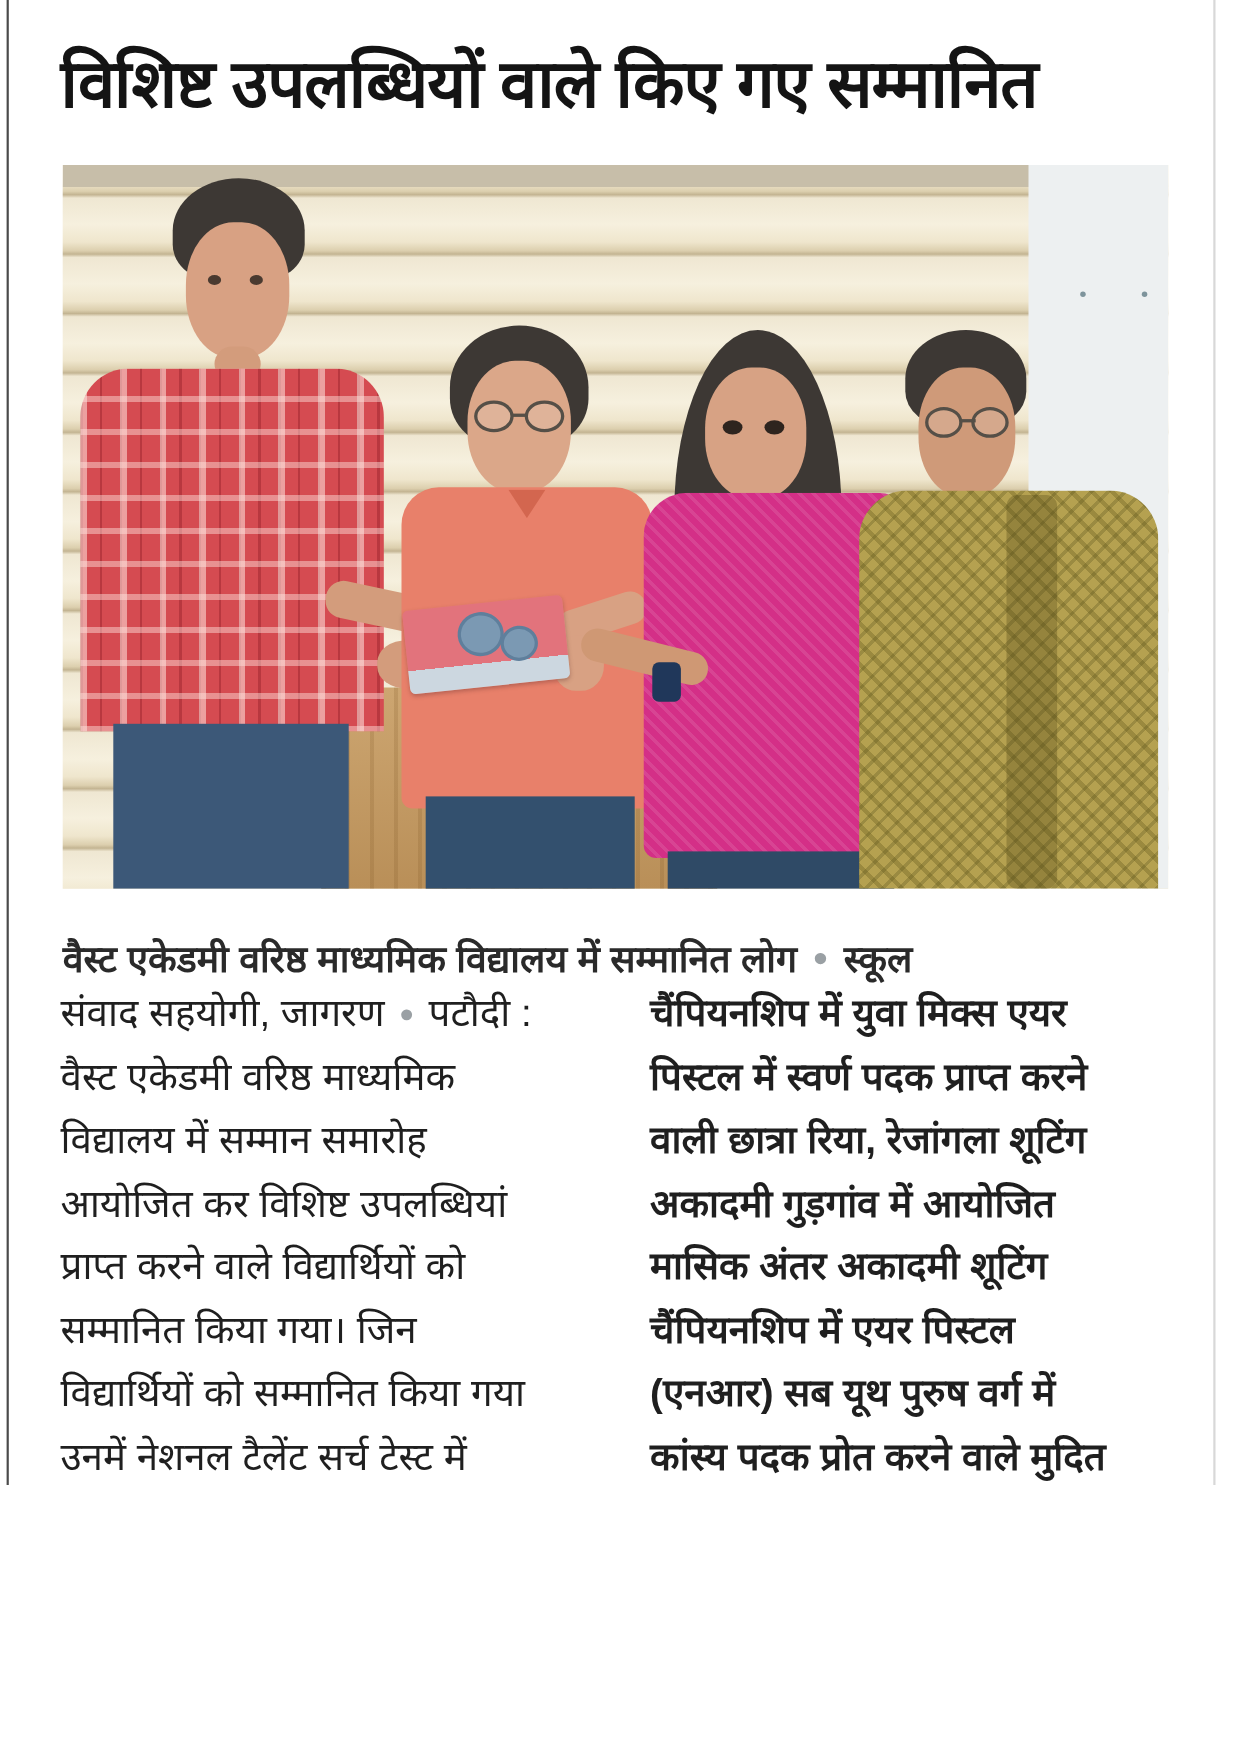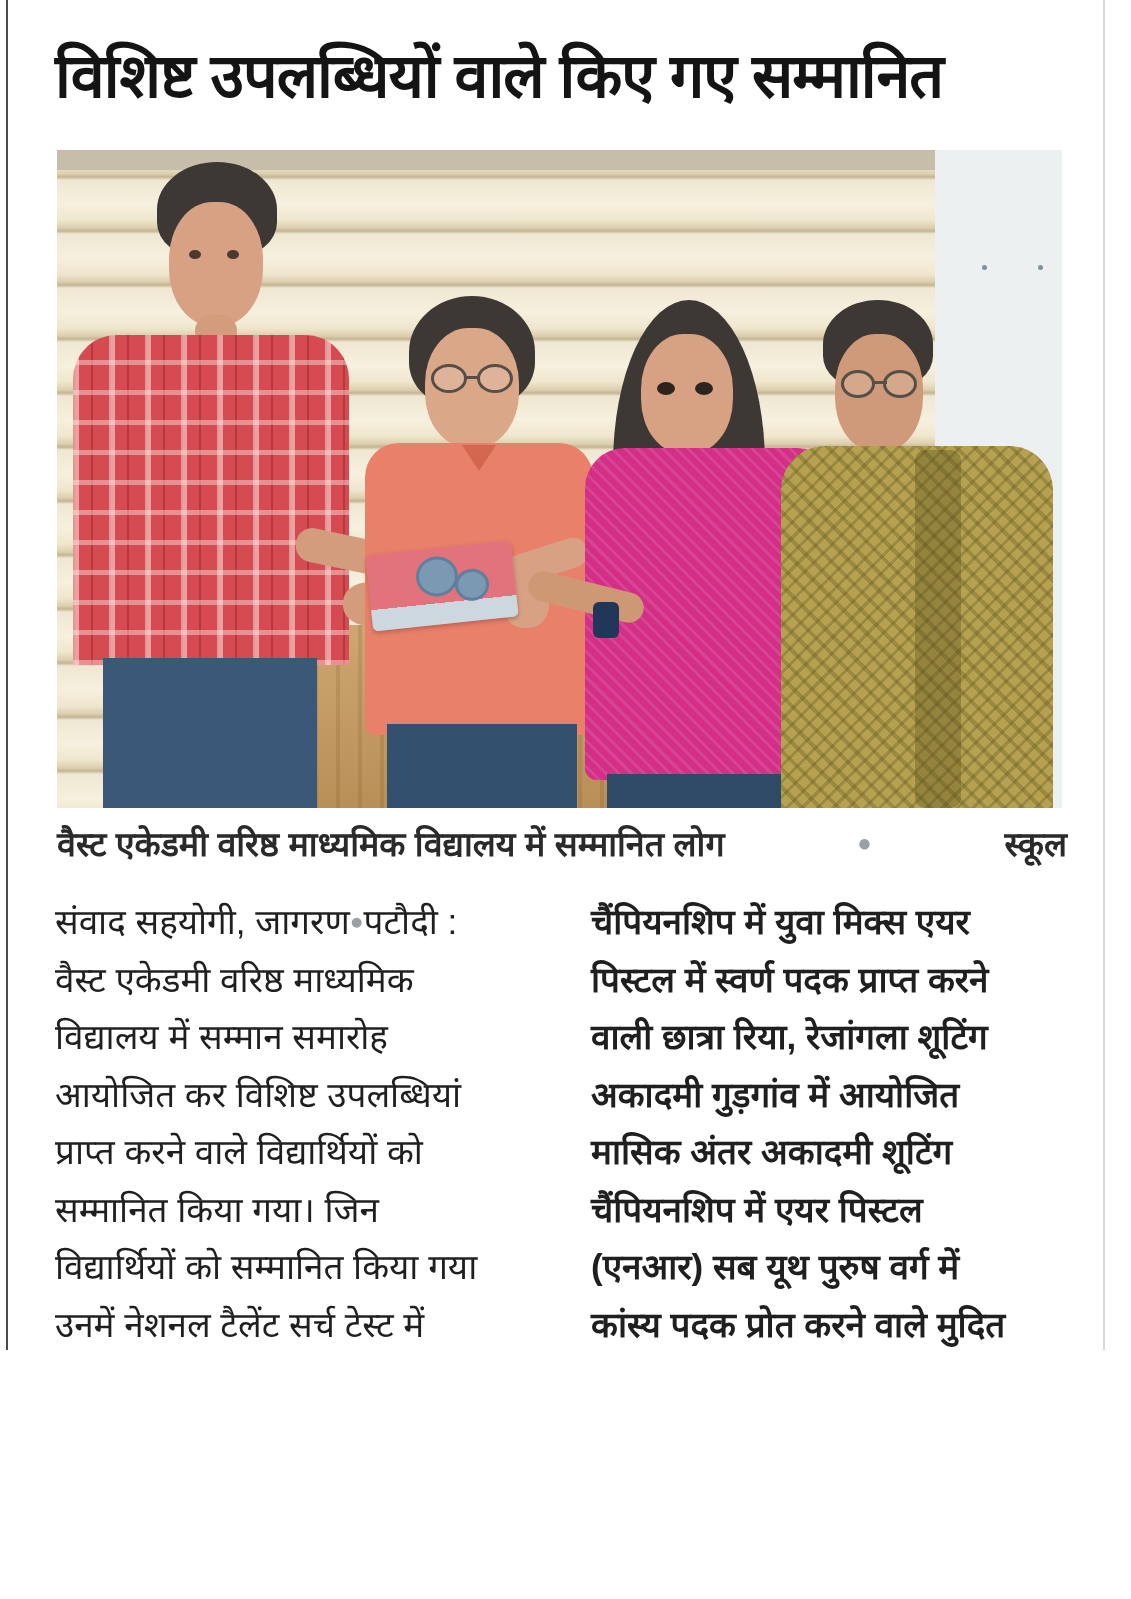--- a/index.html
+++ b/index.html
@@ -87,34 +87,34 @@
     border-radius:44px 44px 0 0;
     background-color:#b5a150;
     background-image:
       repeating-linear-gradient(45deg, rgba(92,82,22,0.30) 0 4px, transparent 4px 13px),
       repeating-linear-gradient(-45deg, rgba(60,58,12,0.22) 0 3px, transparent 3px 11px);
   }
   .w4-dupatta { position:absolute; left:858px; top:300px; width:46px; height:358px;
     background:rgba(82,72,22,0.32); border-radius:10px; }
   
   .caption {
-    position:absolute; left:57px; top:820px; width:1010px;
+    position:absolute; left:57px; top:848px; width:1010px;
     font-size:34px; font-weight:bold; color:#2a2a2a;
-    display:flex; align-items:center; gap:14px; white-space:nowrap;justify-content:space-between;
+    display:flex; align-items:center; gap:14px; white-space:nowrap;
   }
   .cap-bullet { color:#9aa0a4; font-size:24px; }
   
   .columns {
     position:absolute; left:55px; top:893px; width:1038px;
     display:flex; gap:34px;
     font-size:35px; color:#1f1f1f; line-height:57.5px;
   }
   .col-left  { width:502px; }
   .col-right { width:502px;font-weight:bold; }
-  .byline-row { display:flex; align-items:center; white-space:nowrap; }
+  .byline-row { display:flex; align-items:center; gap:13px; white-space:nowrap; }
   .byline-bullet { color:#9aa0a4; font-size:23px; }
   .coltext { white-space:pre-line; }
 </style>
 </head>
 <body>
 
 <div class="page">
   <div class="edge-left"></div>
   <div class="edge-right"></div>
 

